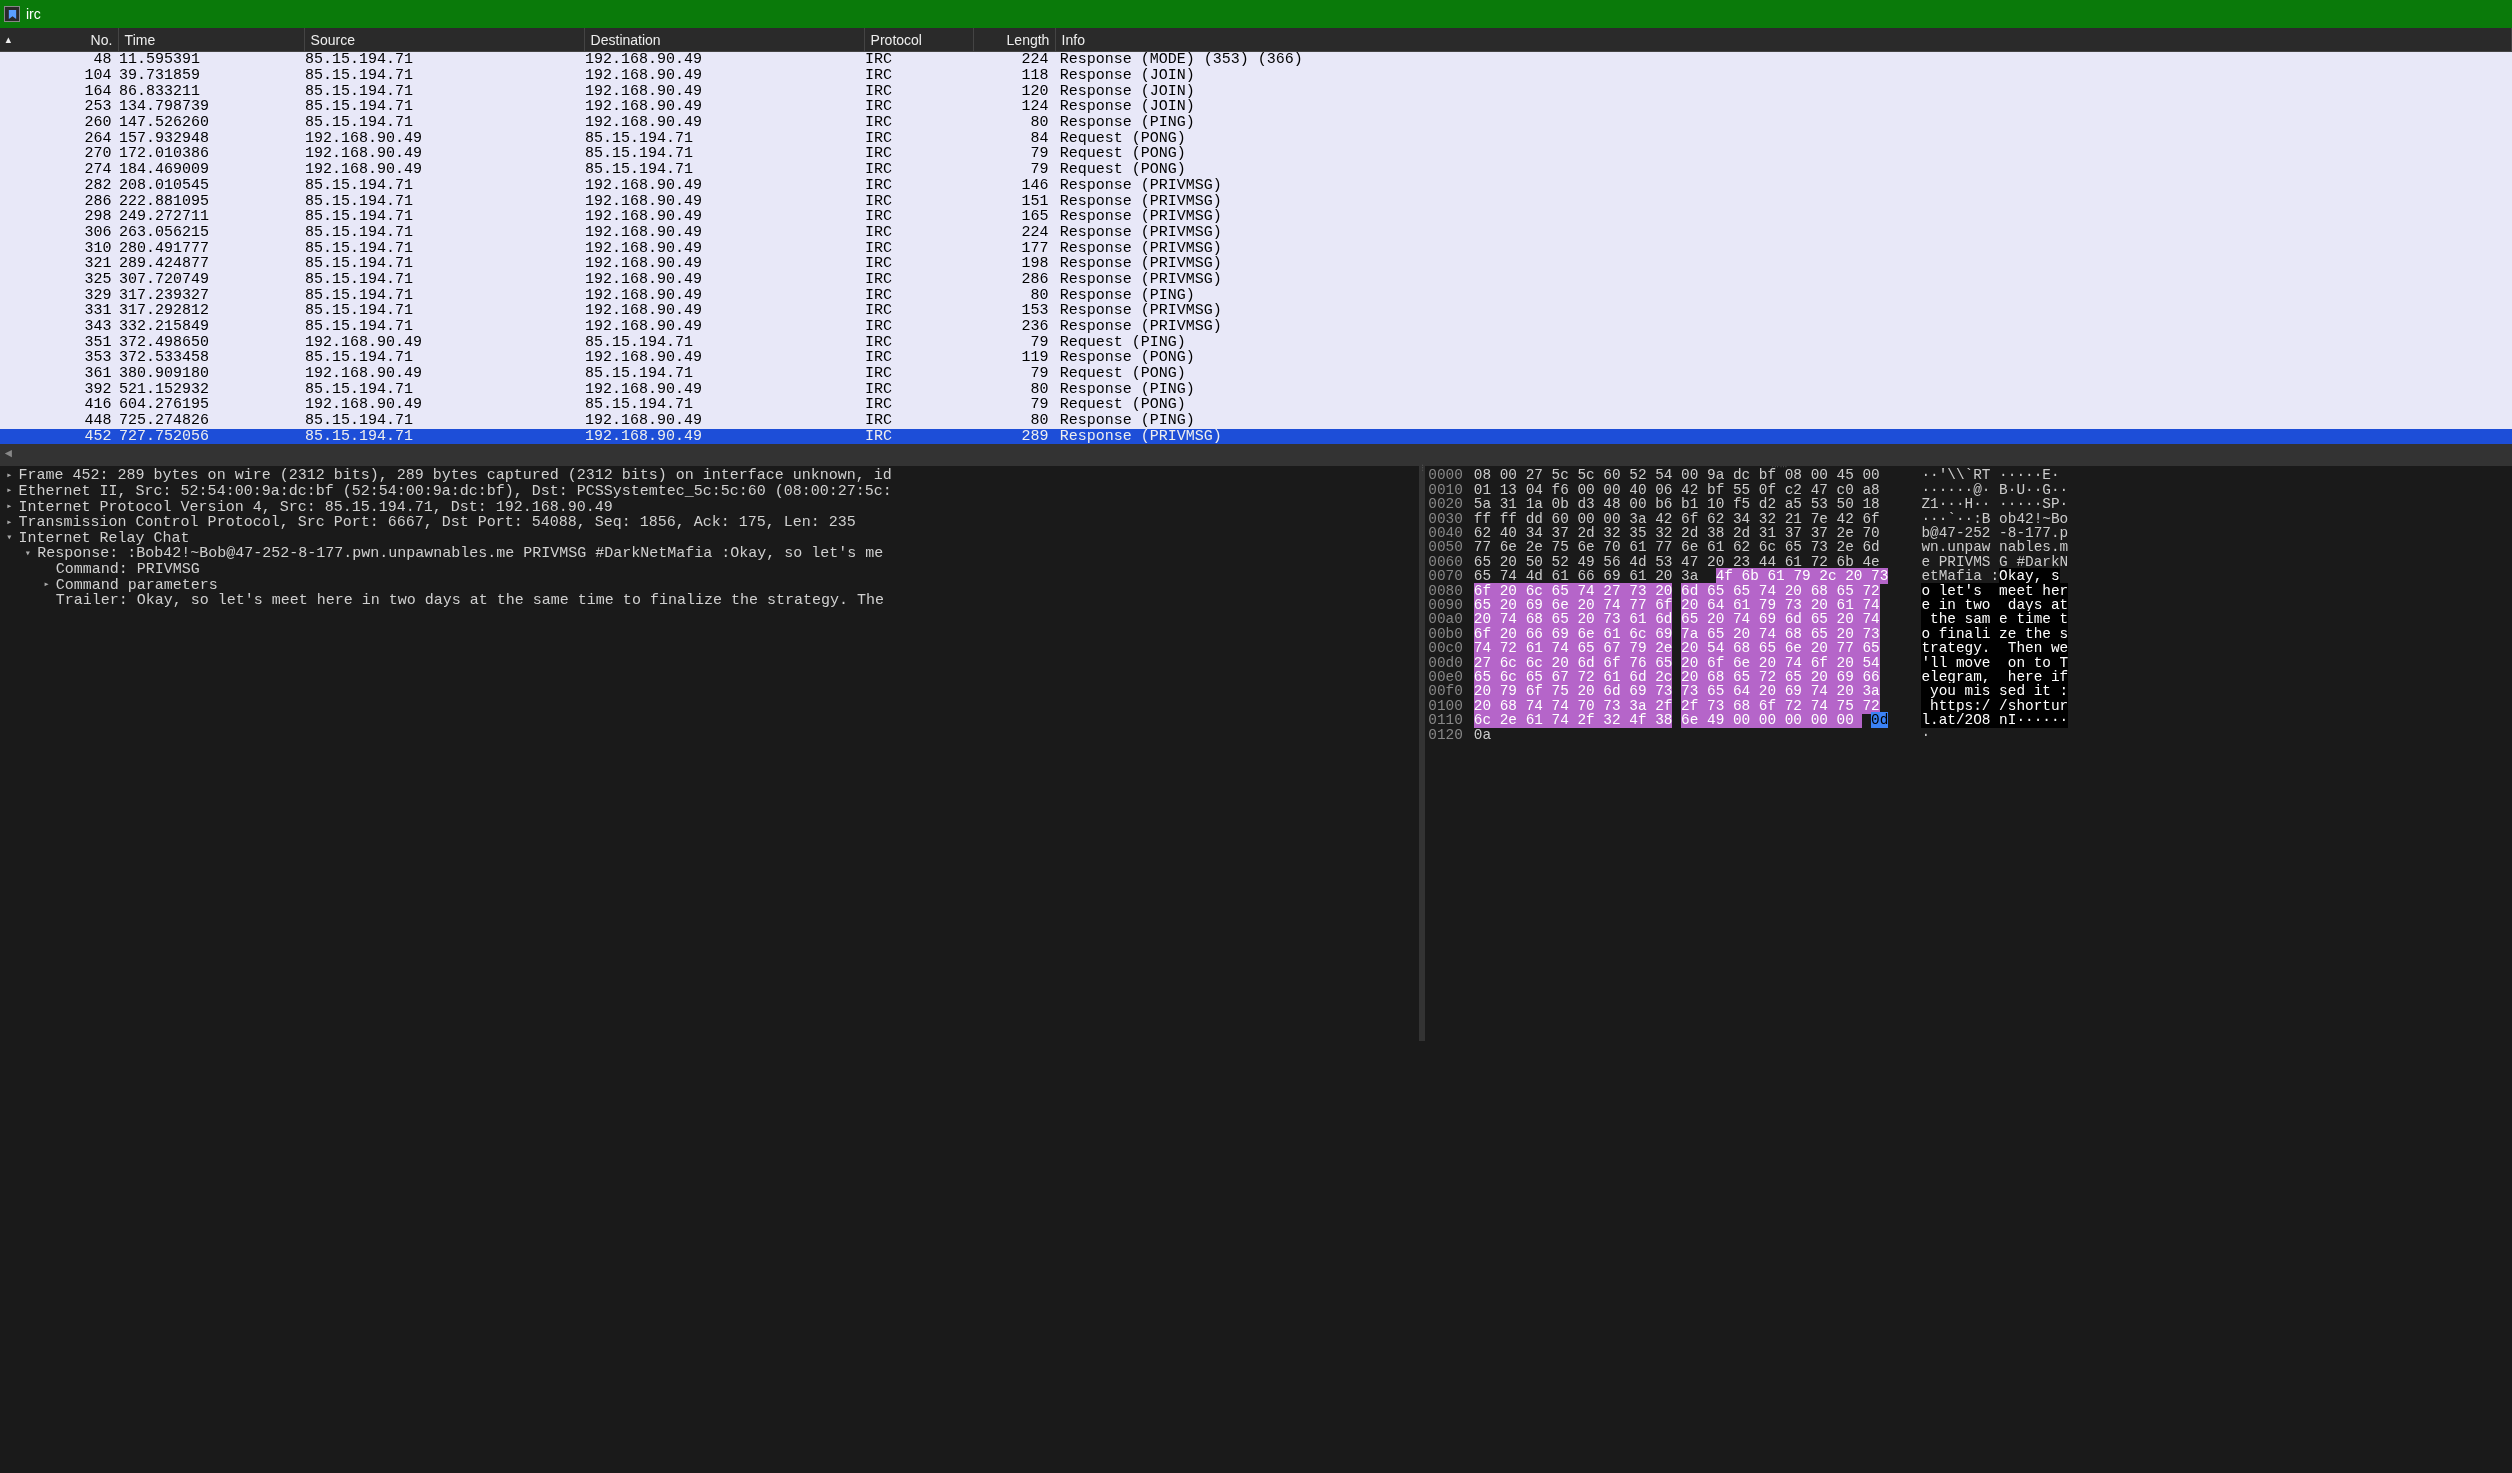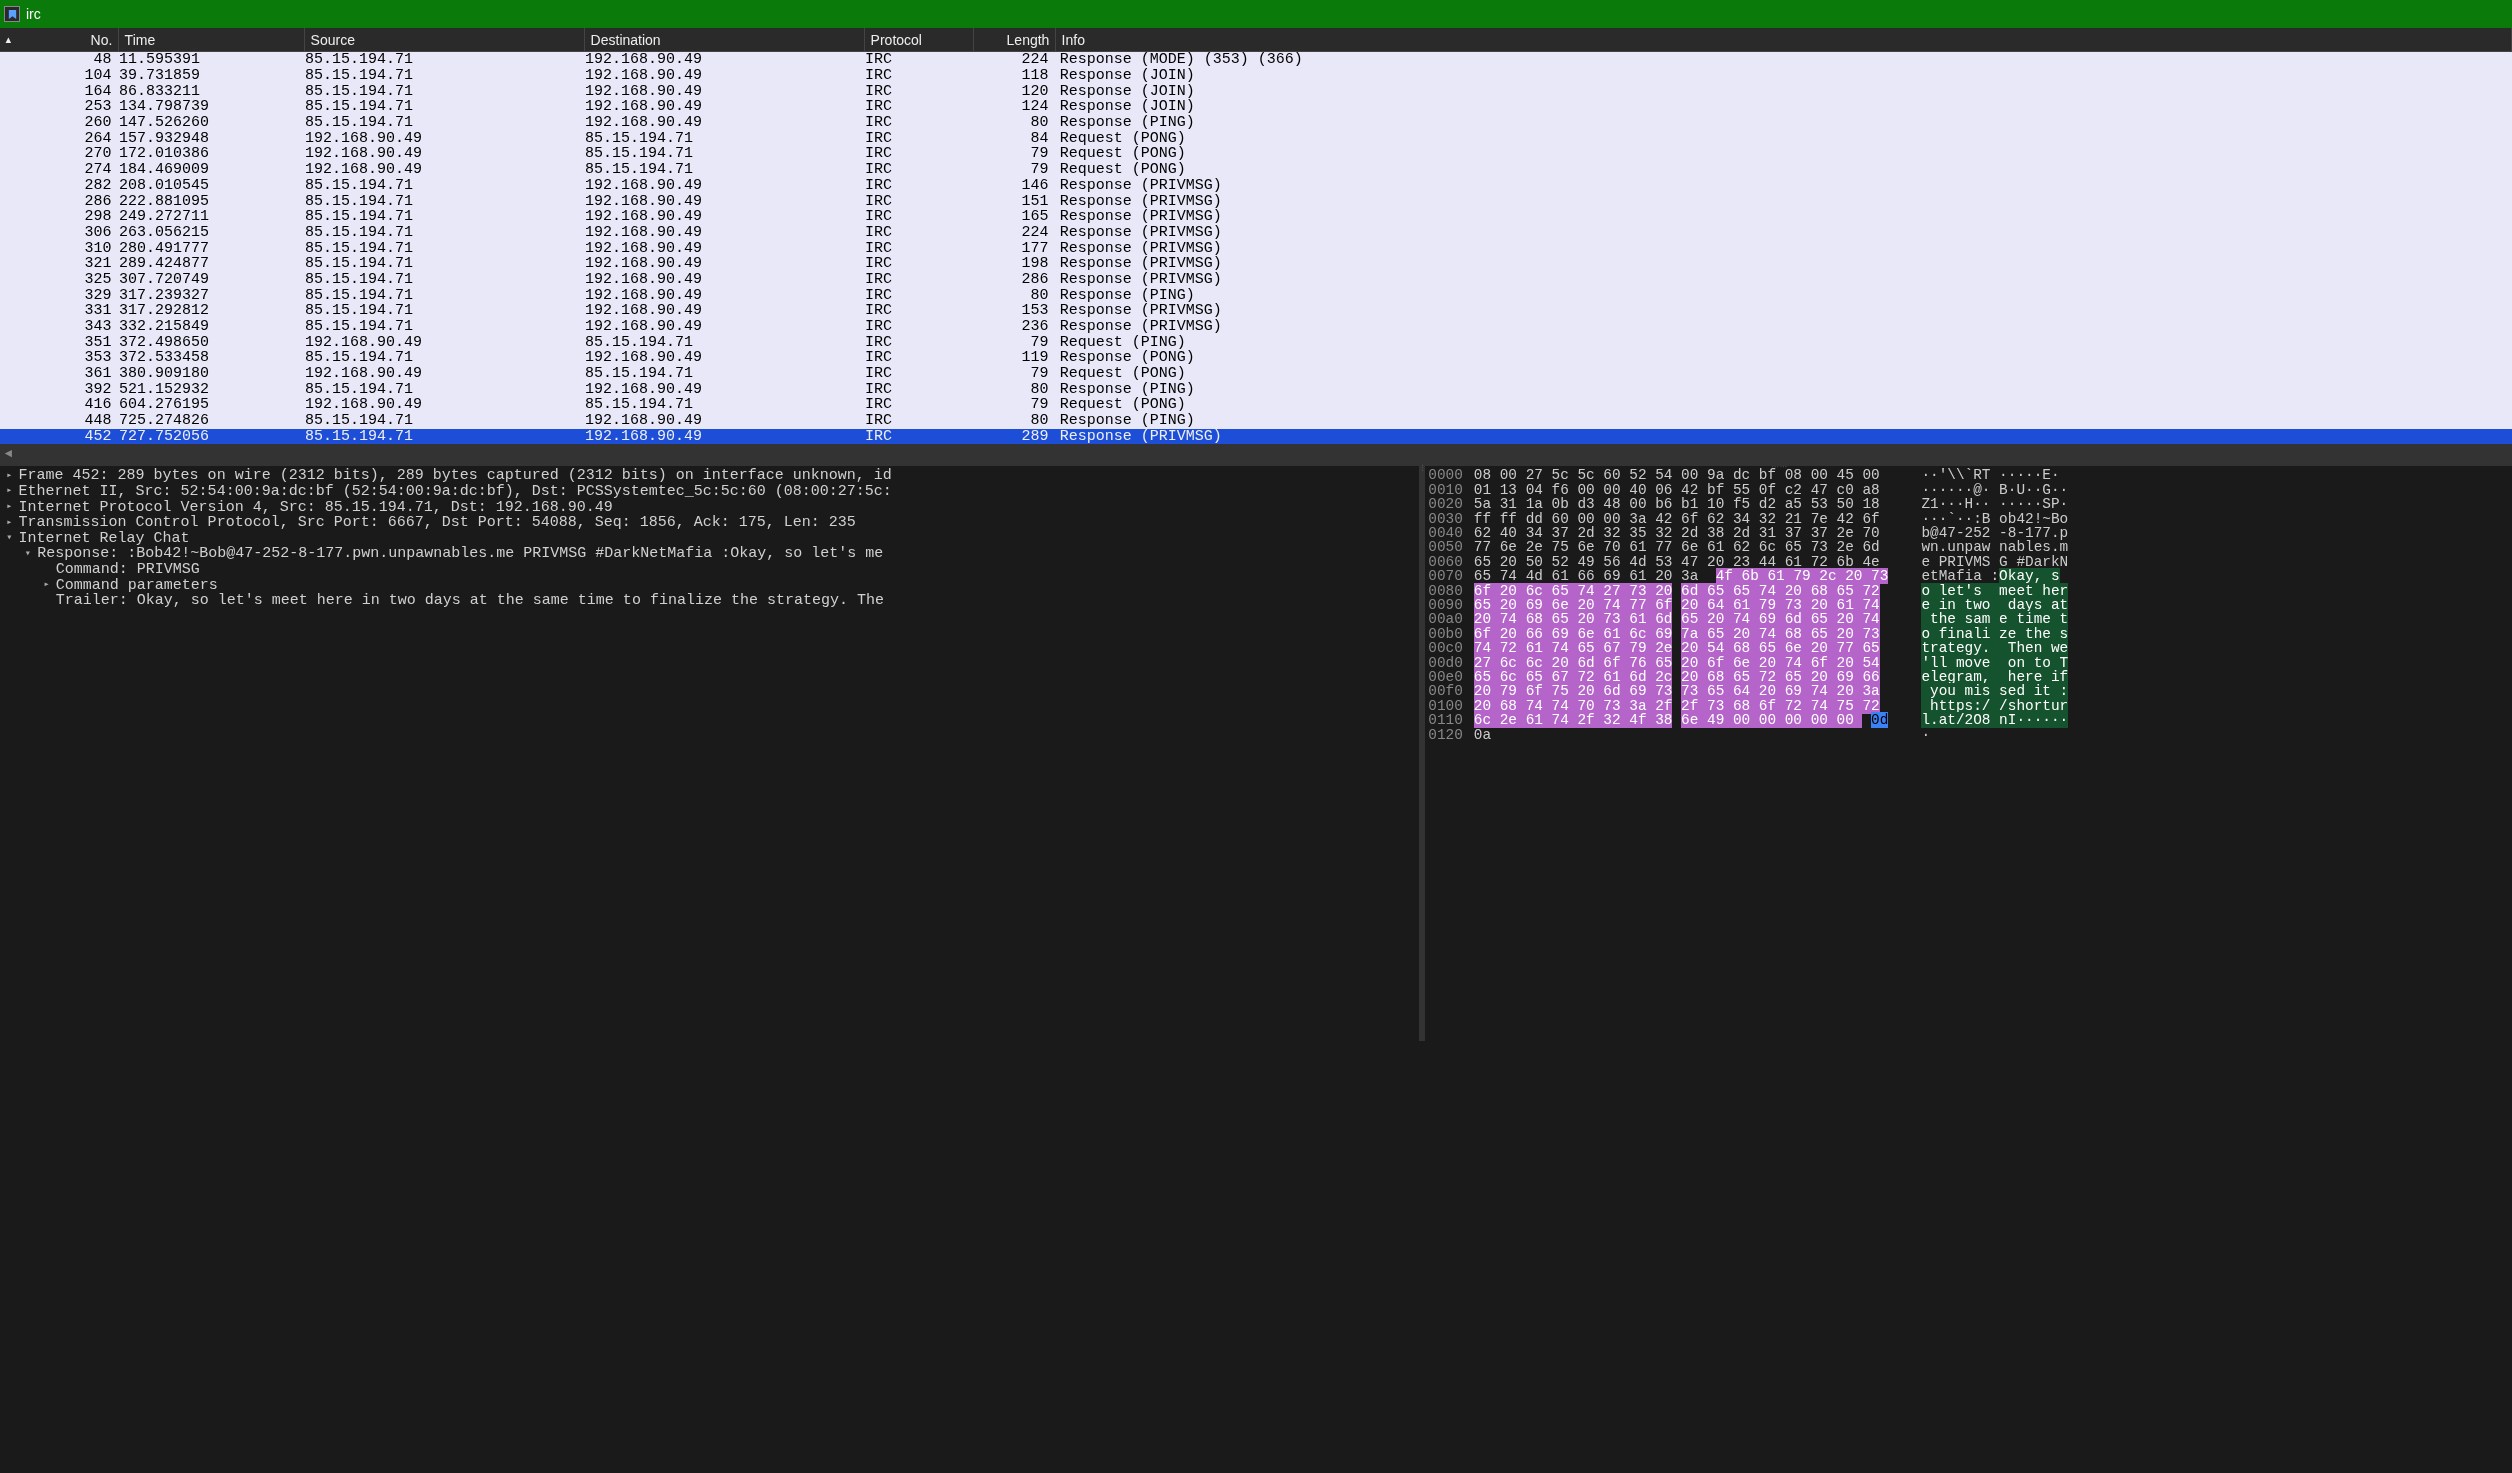--- a/index.html
+++ b/index.html
@@ -40,21 +40,21 @@
 .vsep { width:5.6px; background:#333; position:relative; }
 .vsep .vdots { position:absolute; top:-3.7px; left:0; right:0; text-align:center; color:#666; font-size:7.4px; }
 .hex-pane { flex:1; font-family:"Consolas","Courier New",monospace; font-size:14.4px; line-height:1.0; padding:1.9px 3.7px; display:flex; }
 .hex-offsets { color:#888; }
 .hex-bytes { margin-left:11px; }
 .hex-bytes .b { color:#ccc; }
 .hex-bytes .hl { background:#b565c9; color:#fff; }
 .hex-bytes .sel { background:#3b82f6; color:#000; }
 .hex-ascii { margin-left:33px; }
 .hex-ascii .a { color:#ccc; }
-.hex-ascii .hl { background:#14532d; color:#fff; }
+.hex-ascii .hl { background:#000000; color:#fff; }
 .hex-line { white-space:pre; }
 </style>
 </head>
 <body>
 
 <div class="filter-bar">
   <span class="filter-icon">
     <svg viewBox="0 0 12 12">
         <path d="M2 1h8v10l-4-3-4 3z" fill="#5aa0ff"></path>
       </svg>

